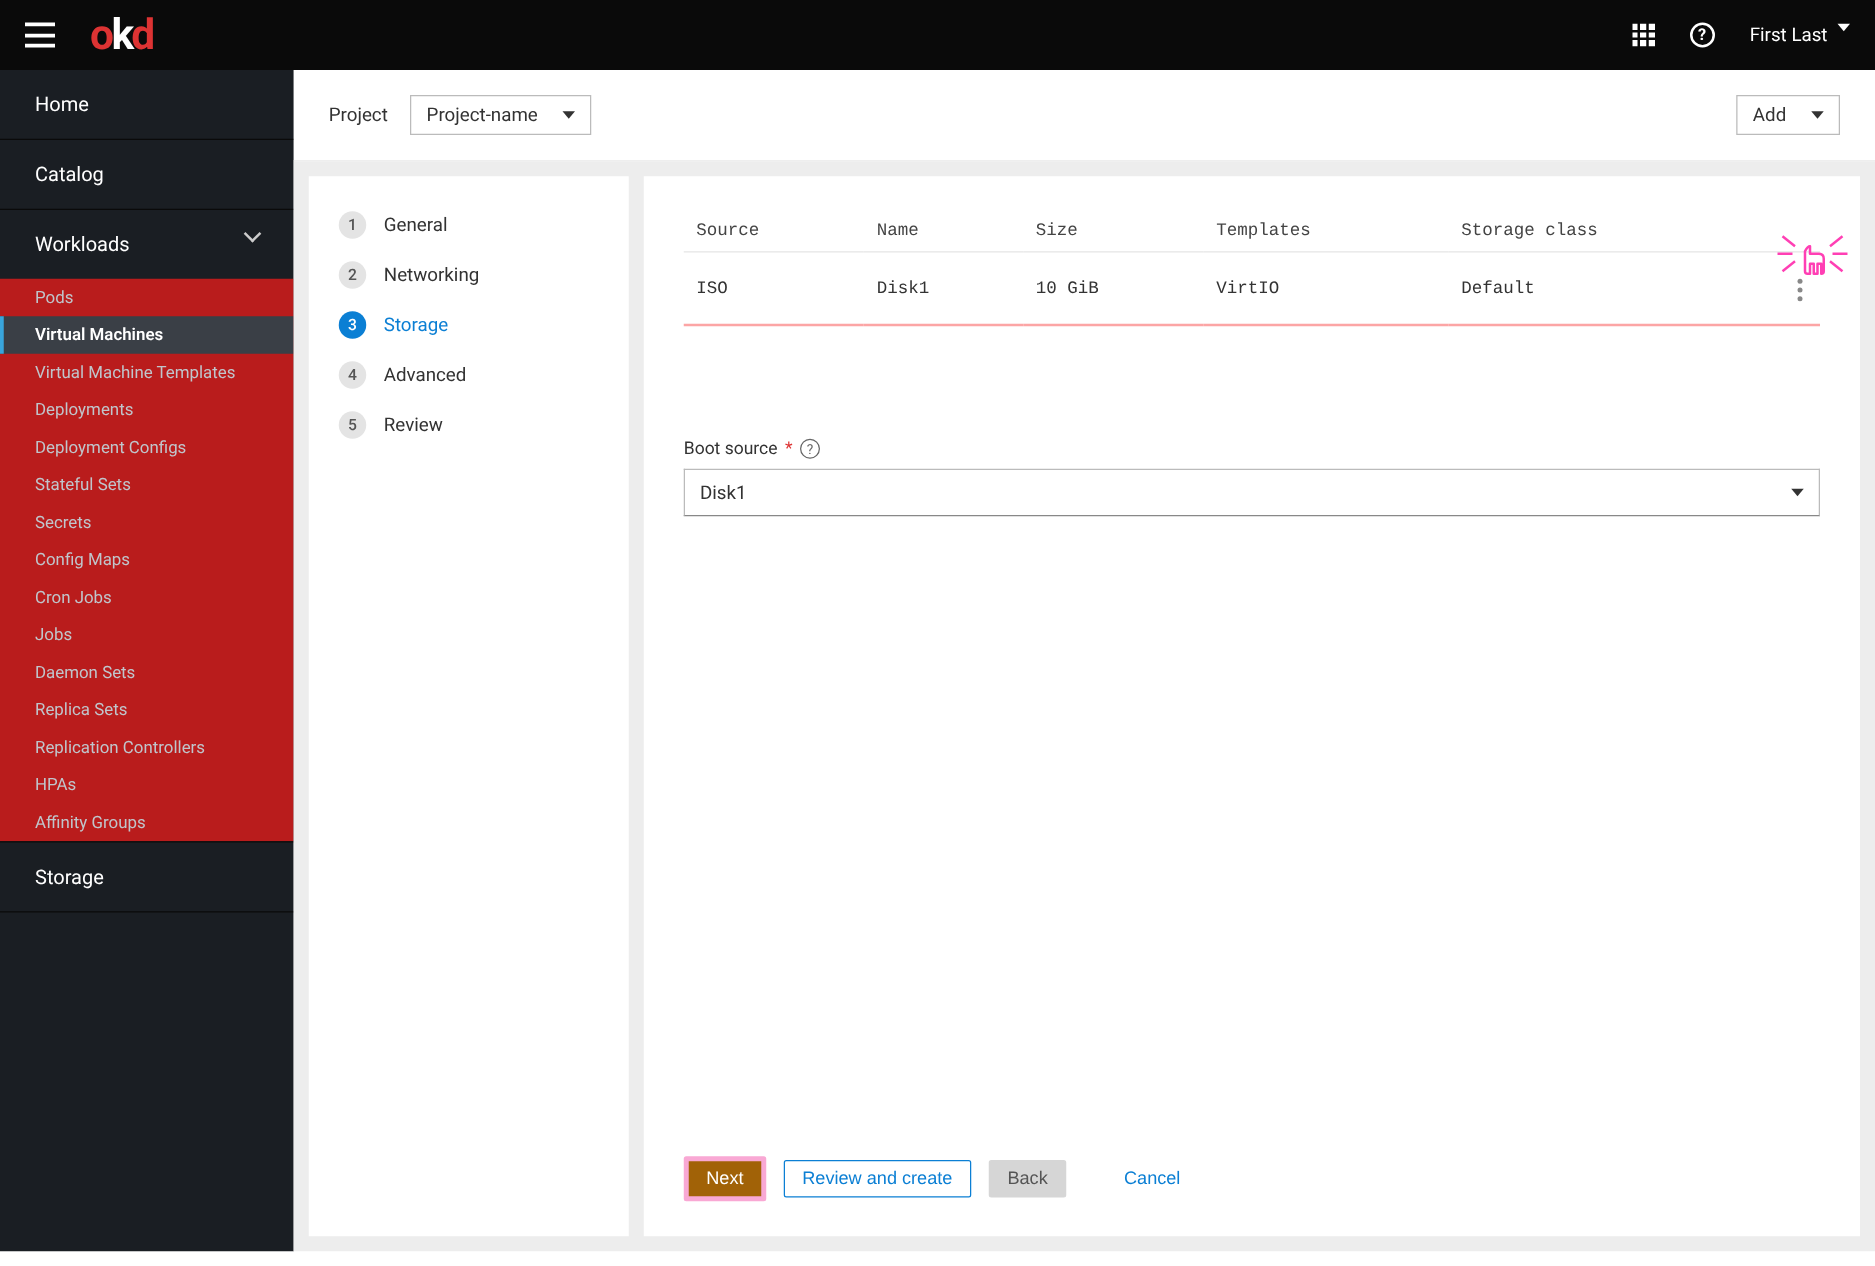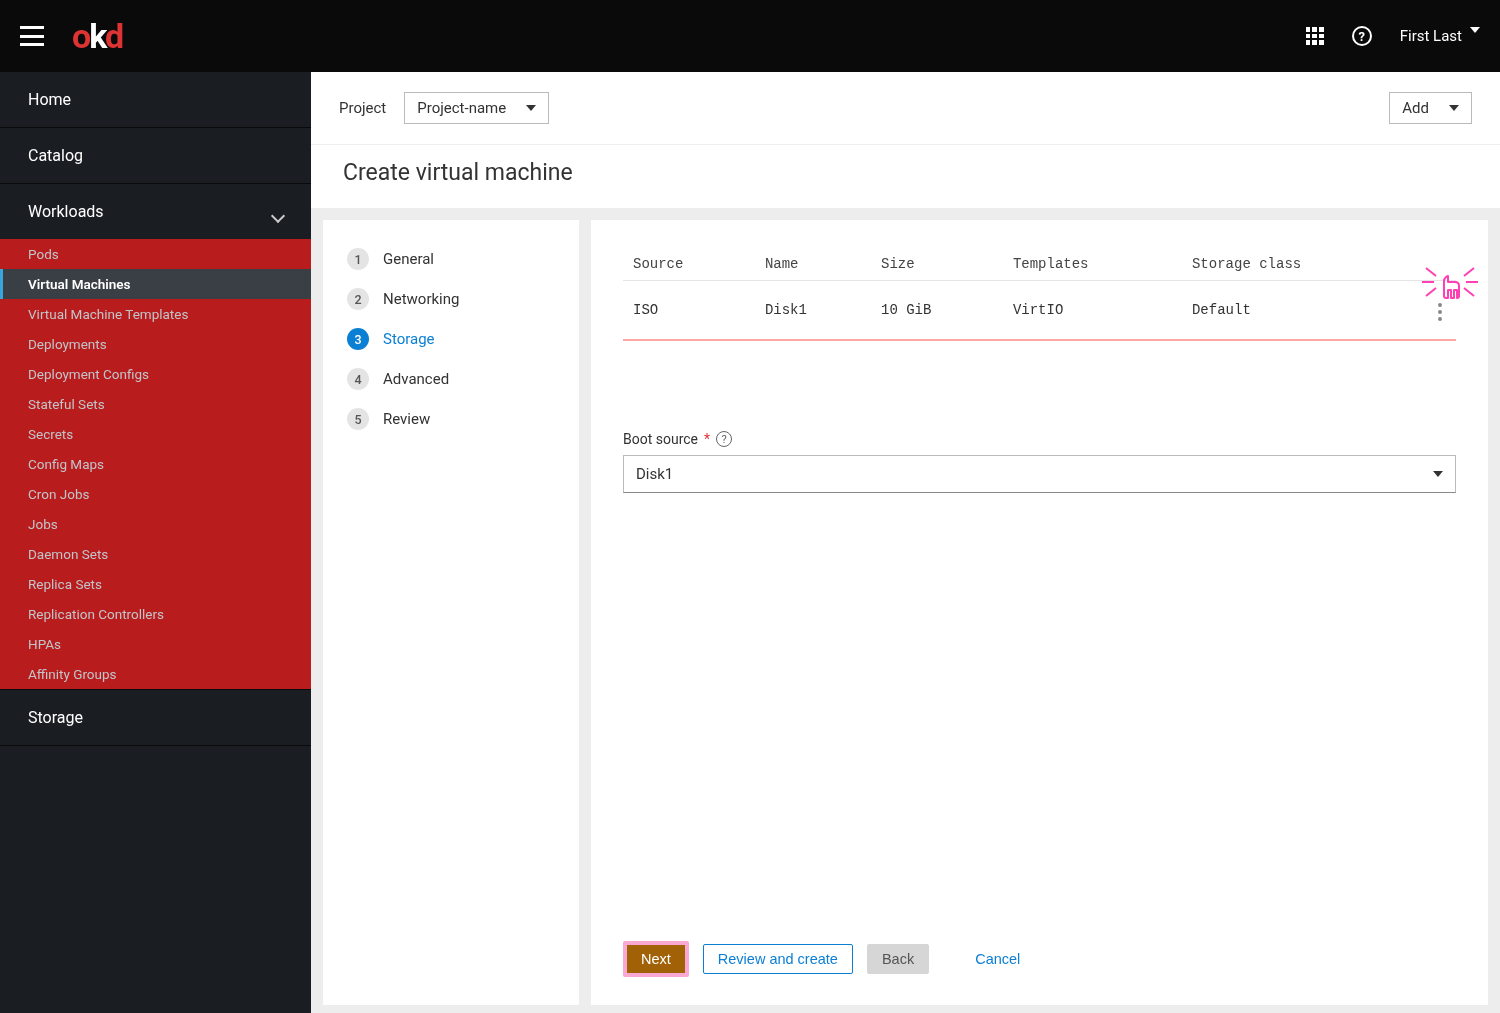--- a/index.html
+++ b/index.html
@@ -6,21 +6,21 @@
 body {
   font-family: -apple-system, BlinkMacSystemFont, "Segoe UI", Roboto, "Helvetica Neue", Arial, sans-serif;
   font-size: 14px;
   color: #333;
   background: #fff;
   width: 1500px;
   height: 1013px;
   overflow: hidden;
 }
 .topbar {
-  height: 72px;
+  height: 56px;
   background: #0a0a0a;
   display: flex;
   align-items: center;
   padding: 0 20px;
   color: #fff;
 }
 .hamburger { width: 24px; height: 20px; display: flex; flex-direction: column; justify-content: space-between; cursor: pointer; }
 .hamburger span { display:block; height:3px; background:#fff; }
 .logo { margin-left: 28px; font-size: 34px; font-weight: 700; letter-spacing: -2px; }
 .logo .o { color:#d33; }
@@ -28,23 +28,23 @@
 .logo .d { color:#d33; }
 .topbar-right { margin-left:auto; display:flex; align-items:center; gap:28px; }
 .grid-icon { width:18px; height:18px; display:grid; grid-template-columns:repeat(3,1fr); grid-template-rows:repeat(3,1fr); gap:2px;}
 .grid-icon span { background:#fff;}
 .help-icon { width:20px; height:20px; border:2px solid #fff; border-radius:50%; display:flex; align-items:center; justify-content:center; font-size:13px; font-weight:bold;}
 .user-menu { display:flex; align-items:flex-start; gap:8px; font-size:15px; cursor:pointer;}
 .caret-down { width:0; height:0; border-left:5px solid transparent; border-right:5px solid transparent; border-top:6px solid #fff; }
 .caret-down.dark { border-top-color:#333; }
 
 .body-wrap { display:flex; height: calc(1013px - 68px); }
-.sidebar { width: 311px; background:#1a1e23; color:#ddd; overflow-y:auto; font-size:15px;}
+.sidebar { width: 235px; background:#1a1e23; color:#ddd; overflow-y:auto; font-size:15px;}
 .sidebar .nav-item { padding: 18px 28px; cursor:pointer; color:#fff; font-size:16px;}
-.sidebar .nav-item.section { display:flex; align-items:flex-end; justify-content:space-between;}
+.sidebar .nav-item.section { display:flex; align-items:flex-start; justify-content:space-between;}
 .sidebar .divider { height:1px; background:#0a0a0a;}
 .sidebar .sub-group { background:#b91c1c;}
 .sidebar .sub-item { padding:7px 28px; font-size:13.5px; color:#c0c5cb; cursor:pointer;}
 .sidebar .sub-item.active { background:#3a3f46; color:#fff; font-weight:600; border-left:3px solid #39a5dc; padding-left:25px;}
 .chevron-down { width:10px; height:10px; border-right:2px solid #ccc; border-bottom:2px solid #ccc; transform:rotate(45deg); margin-top:-4px;}
 
 .main { flex:1; display:flex; flex-direction:column; background:#fff;}
 .context-bar { padding: 20px 28px; display:flex; align-items:center; gap:18px; border-bottom:1px solid #eee;}
 .context-bar .label { font-size:15px;}
 .select-box { border:1px solid #bbb; padding:6px 12px; display:flex; align-items:center; gap:20px; cursor:pointer; font-size:15px; background:#fff;}
@@ -156,21 +156,20 @@
       <span class="label">Project</span>
       <div class="select-box">
         <span>Project-name</span>
         <span class="caret-down dark"></span>
       </div>
       <div class="select-box add-btn">
         <span>Add</span>
         <span class="caret-down dark"></span>
       </div>
     </div>
-    <div class="page-title">Create virtual machine</div>
 
     <div class="content-area">
 
       <div class="panel steps-panel">
         <div class="step">
           <span class="step-badge">1</span>
           <span class="step-label">General</span>
         </div>
         <div class="step">
           <span class="step-badge">2</span>

